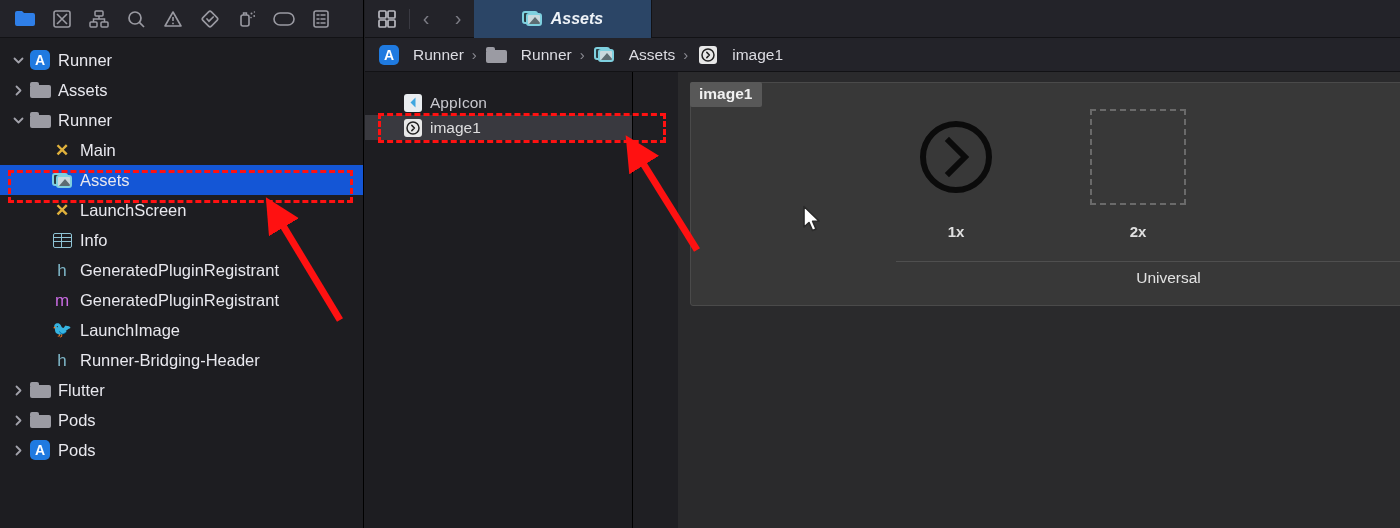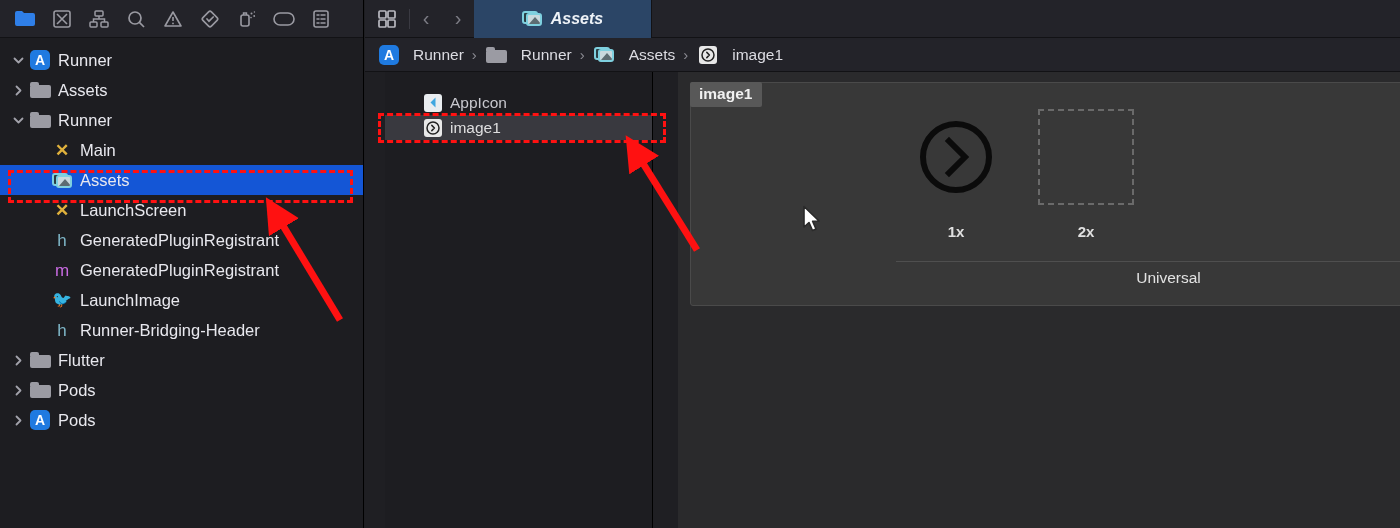--- a/index.html
+++ b/index.html
@@ -165,21 +165,20 @@
   }
   .img1ico svg { display: block; }
 
   
   .assetlist {
     position: absolute; left: 0; top: 72px;
     width: 268px; height: 456px;
     background: #1d1d21;
     border-right: 1px solid #000;
     padding-top: 18px;
-    margin-left: 20px;
   }
   .arow {
     display: flex; align-items: center;
     height: 25px; padding-left: 38px; gap: 7px;
     color: #c8c8ce; font-size: 15.5px;
   }
   .arow.selected { background: #39393f; color: #dededf; }
   .aico { width: 20px; height: 18px; display: flex; align-items: center; justify-content: center; }
   .appicon-small {
     width: 18px; height: 18px; border-radius: 3px;
@@ -204,21 +203,21 @@
   .cardtitle {
     position: absolute; left: -1px; top: -1px;
     background: #585858;
     color: #f0f0f0;
     font-size: 15.5px; font-weight: 700;
     padding: 3px 10px 4px 9px;
     border-radius: 2px;
   }
   .slots {
     position: absolute; left: 200px; top: 26px;
-    display: flex; 
+    display: flex; gap: 52px;
   }
   .slot { width: 130px; display: flex; flex-direction: column; align-items: center; }
   .slotbox {
     width: 96px; height: 96px;
     display: flex; align-items: center; justify-content: center;
   }
   .slotbox.empty { border: 2px dashed #6a6a6a; }
   .slotlabel { margin-top: 18px; color: #e0e0e0; font-size: 15px; font-weight: 700; }
   .divline {
     position: absolute; left: 205px; top: 178px;
@@ -369,20 +368,38 @@
         <div class="row ind2">
           <span class="twisty empty">
             <svg width="13" height="13" viewBox="0 0 13 13">
               <path d="M4.5 2.5L8.5 6.5L4.5 10.5" fill="none" stroke="#a2a2ab" stroke-width="1.8" stroke-linecap="round" stroke-linejoin="round"></path>
             </svg>
           </span>
           <span class="ico">
             <span class="xicon">✕</span>
           </span>
           <span class="lbl">LaunchScreen</span>
+        </div>
+        <div class="row ind2">
+          <span class="twisty empty">
+            <svg width="13" height="13" viewBox="0 0 13 13">
+              <path d="M4.5 2.5L8.5 6.5L4.5 10.5" fill="none" stroke="#a2a2ab" stroke-width="1.8" stroke-linecap="round" stroke-linejoin="round"></path>
+            </svg>
+          </span>
+          <span class="ico">
+            <span class="plist">
+              <span></span>
+              <span></span>
+              <span></span>
+              <span></span>
+              <span></span>
+              <span></span>
+            </span>
+          </span>
+          <span class="lbl">Info</span>
         </div>
         <div class="row ind2">
           <span class="twisty empty">
             <svg width="13" height="13" viewBox="0 0 13 13">
               <path d="M4.5 2.5L8.5 6.5L4.5 10.5" fill="none" stroke="#a2a2ab" stroke-width="1.8" stroke-linecap="round" stroke-linejoin="round"></path>
             </svg>
           </span>
           <span class="ico">
             <span class="lt h">h</span>
           </span>

